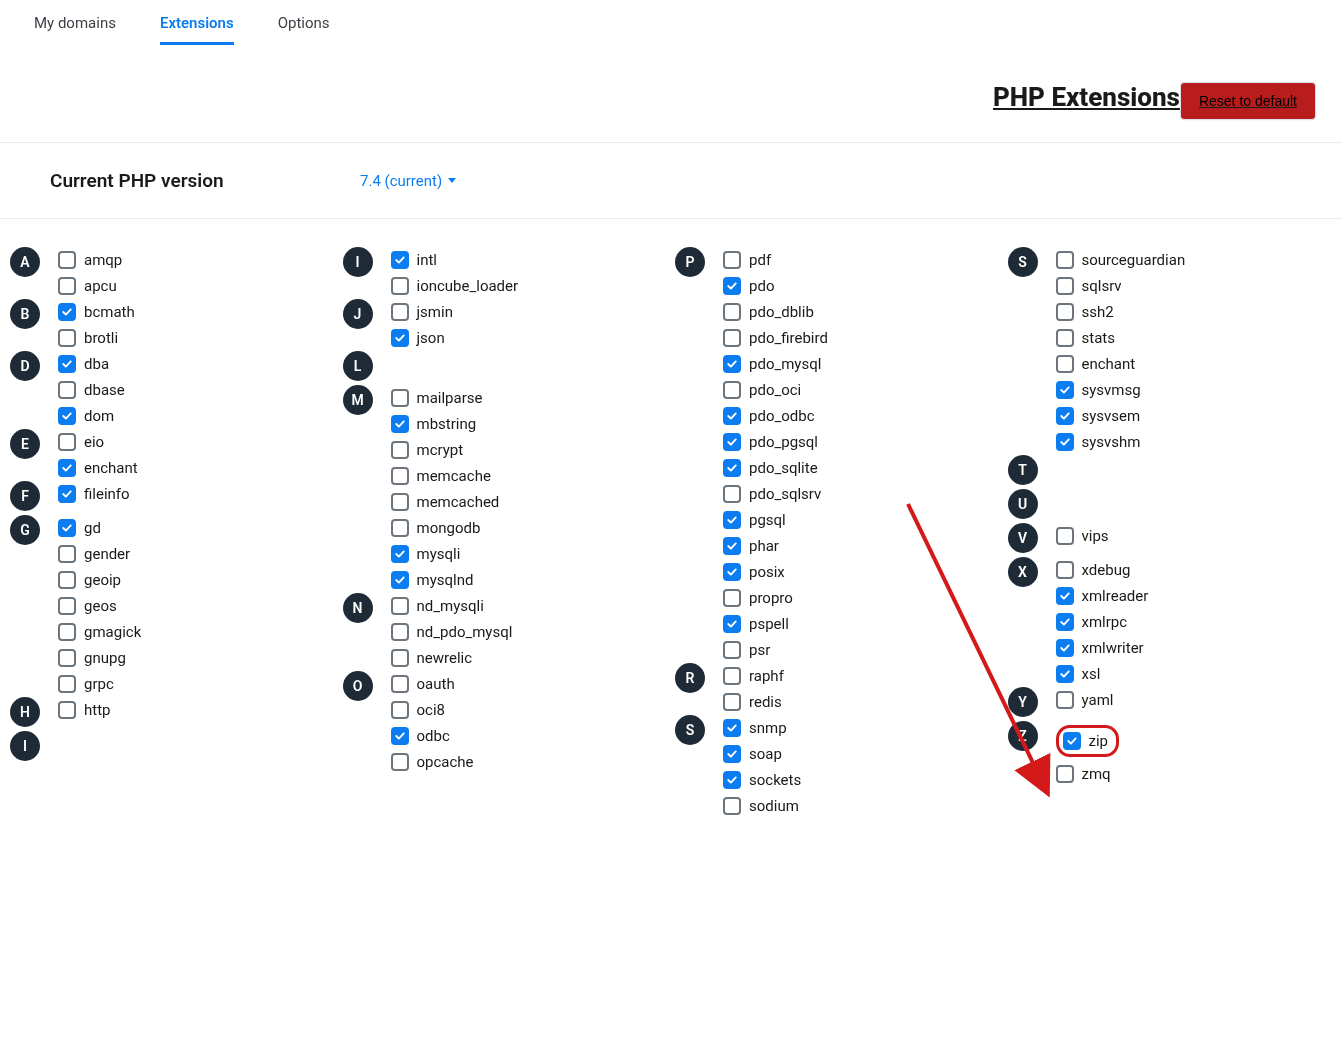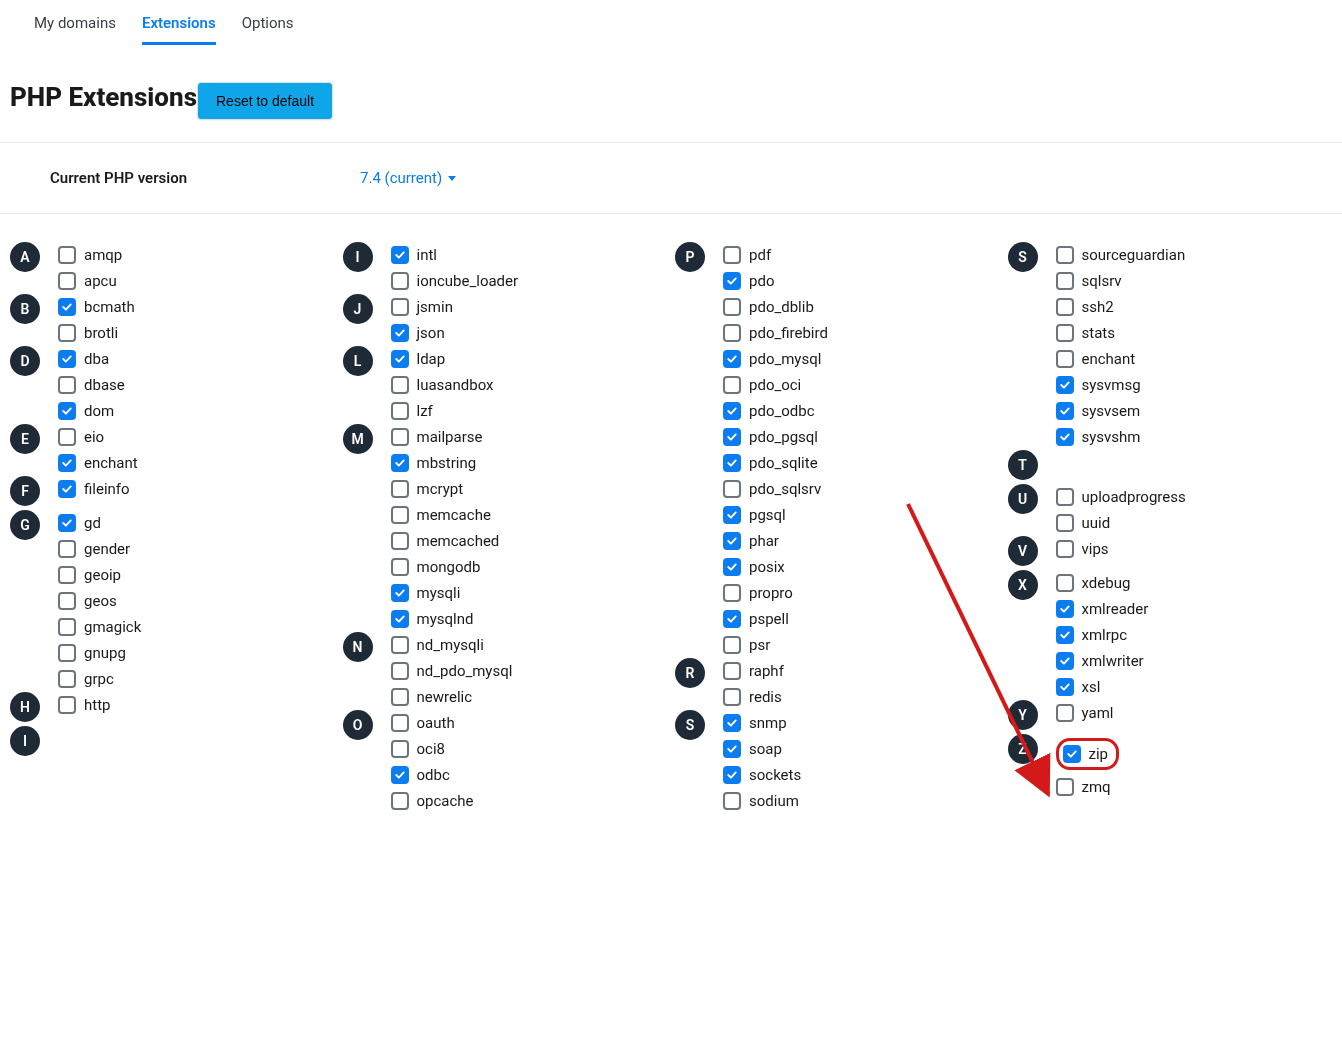--- a/index.html
+++ b/index.html
@@ -1,24 +1,24 @@
 <!DOCTYPE html>
 <html><head>
 <meta charset="utf-8">
 <style>
 * { box-sizing: border-box; margin: 0; padding: 0; }
 body { font-family: -apple-system, BlinkMacSystemFont, "Segoe UI", Roboto, Helvetica, Arial, sans-serif; background: #fff; color: #1a1a1a; }
-.tabs { display: flex; gap: 26px; padding: 0 34px; border-bottom: 1px solid transparent; }
+.tabs { display: flex; gap: 44px; padding: 0 34px; border-bottom: 1px solid transparent; }
 .tab { padding: 14px 0 10px 0; font-size: 15px; color: #3a3f45; cursor: pointer; border-bottom: 3px solid transparent; }
 .tab.active { color: #0b7df0; font-weight: 600; border-bottom-color: #0b7df0; }
-.header-row { display: flex; justify-content: flex-start; align-items: flex-start; padding: 36px 10px 22px; border-bottom: 1px solid #e9ecef; }
+.header-row { display: flex; justify-content: flex-end; align-items: flex-start; padding: 36px 26px 22px; border-bottom: 1px solid #e9ecef; text-decoration: underline; }
 .page-title { font-size: 26px; font-weight: 800; }
-.reset-btn { background: #0ea5e9; border: 1px solid #dee2e6; border-radius: 4px; padding: 10px 18px; font-size: 14px; cursor: pointer; box-shadow: 0 1px 2px rgba(0,0,0,0.04); }
+.reset-btn { background: #b91c1c; border: 1px solid #dee2e6; border-radius: 4px; padding: 10px 18px; font-size: 14px; cursor: pointer; box-shadow: 0 1px 2px rgba(0,0,0,0.04); }
 .version-row { display: flex; align-items: center; padding: 26px 10px 26px 50px; border-bottom: 1px solid #e9ecef; }
-.version-label { font-size: 15px; font-weight: 600; width: 310px; }
+.version-label { font-size: 19px; font-weight: 600; width: 310px; }
 .version-dropdown { display: inline-flex; align-items: center; gap: 6px; color: #0b7df0; font-size: 15px; cursor: pointer; }
 .caret { display: inline-block; width: 0; height: 0; border-left: 4px solid transparent; border-right: 4px solid transparent; border-top: 5px solid #0b7df0; }
 .columns { display: flex; gap: 8px; padding: 32px 10px 20px 10px; }
 .col { flex: 1 1 0; min-width: 0; }
 .letter-group { display: flex; gap: 18px; margin-bottom: 8px; }
 .letter-badge { width: 30px; height: 30px; border-radius: 50%; background: #1f2a37; color: #fff; display: flex; align-items: center; justify-content: center; font-size: 14px; font-weight: 600; flex-shrink: 0; margin-top: -4px; }
 .letter-group .opts { display: flex; flex-direction: column; gap: 8px; text-align: center; }
 .opt-row { display: flex; align-items: center; gap: 8px; font-size: 15px; cursor: pointer; }
 .cbx { width: 18px; height: 18px; border: 2px solid #6c757d; border-radius: 4px; display: inline-flex; align-items: center; justify-content: center; flex-shrink: 0; }
 .cbx.checked { background: #0b7df0; border-color: #0b7df0; }
@@ -217,38 +217,20 @@
               <svg class="check-tick" viewBox="0 0 16 16">
                 <path d="M3 8 L6.5 11.5 L13 4.5" stroke="#fff" stroke-width="2.5" fill="none" stroke-linecap="round" stroke-linejoin="round"></path>
               </svg>
             </span>
             <span>json</span>
           </label>
         </div>
       </div>
       <div class="letter-group">
         <div class="letter-badge">L</div>
-        <div class="opts">
-          <label class="opt-row">
-            <span class="cbx checked">
-              <svg class="check-tick" viewBox="0 0 16 16">
-                <path d="M3 8 L6.5 11.5 L13 4.5" stroke="#fff" stroke-width="2.5" fill="none" stroke-linecap="round" stroke-linejoin="round"></path>
-              </svg>
-            </span>
-            <span>ldap</span>
-          </label>
-          <label class="opt-row">
-            <span class="cbx"></span>
-            <span>luasandbox</span>
-          </label>
-          <label class="opt-row">
-            <span class="cbx"></span>
-            <span>lzf</span>
-          </label>
-        </div>
       </div>
       <div class="letter-group">
         <div class="letter-badge">M</div>
         <div class="opts">
           <label class="opt-row">
             <span class="cbx"></span>
             <span>mailparse</span>
           </label>
           <label class="opt-row">
             <span class="cbx checked">
@@ -536,30 +518,20 @@
             </span>
             <span>sysvshm</span>
           </label>
         </div>
       </div>
       <div class="letter-group">
         <div class="letter-badge">T</div>
       </div>
       <div class="letter-group">
         <div class="letter-badge">U</div>
-        <div class="opts">
-          <label class="opt-row">
-            <span class="cbx"></span>
-            <span>uploadprogress</span>
-          </label>
-          <label class="opt-row">
-            <span class="cbx"></span>
-            <span>uuid</span>
-          </label>
-        </div>
       </div>
       <div class="letter-group">
         <div class="letter-badge">V</div>
         <div class="opts">
           <label class="opt-row">
             <span class="cbx"></span>
             <span>vips</span>
           </label>
         </div>
       </div>

